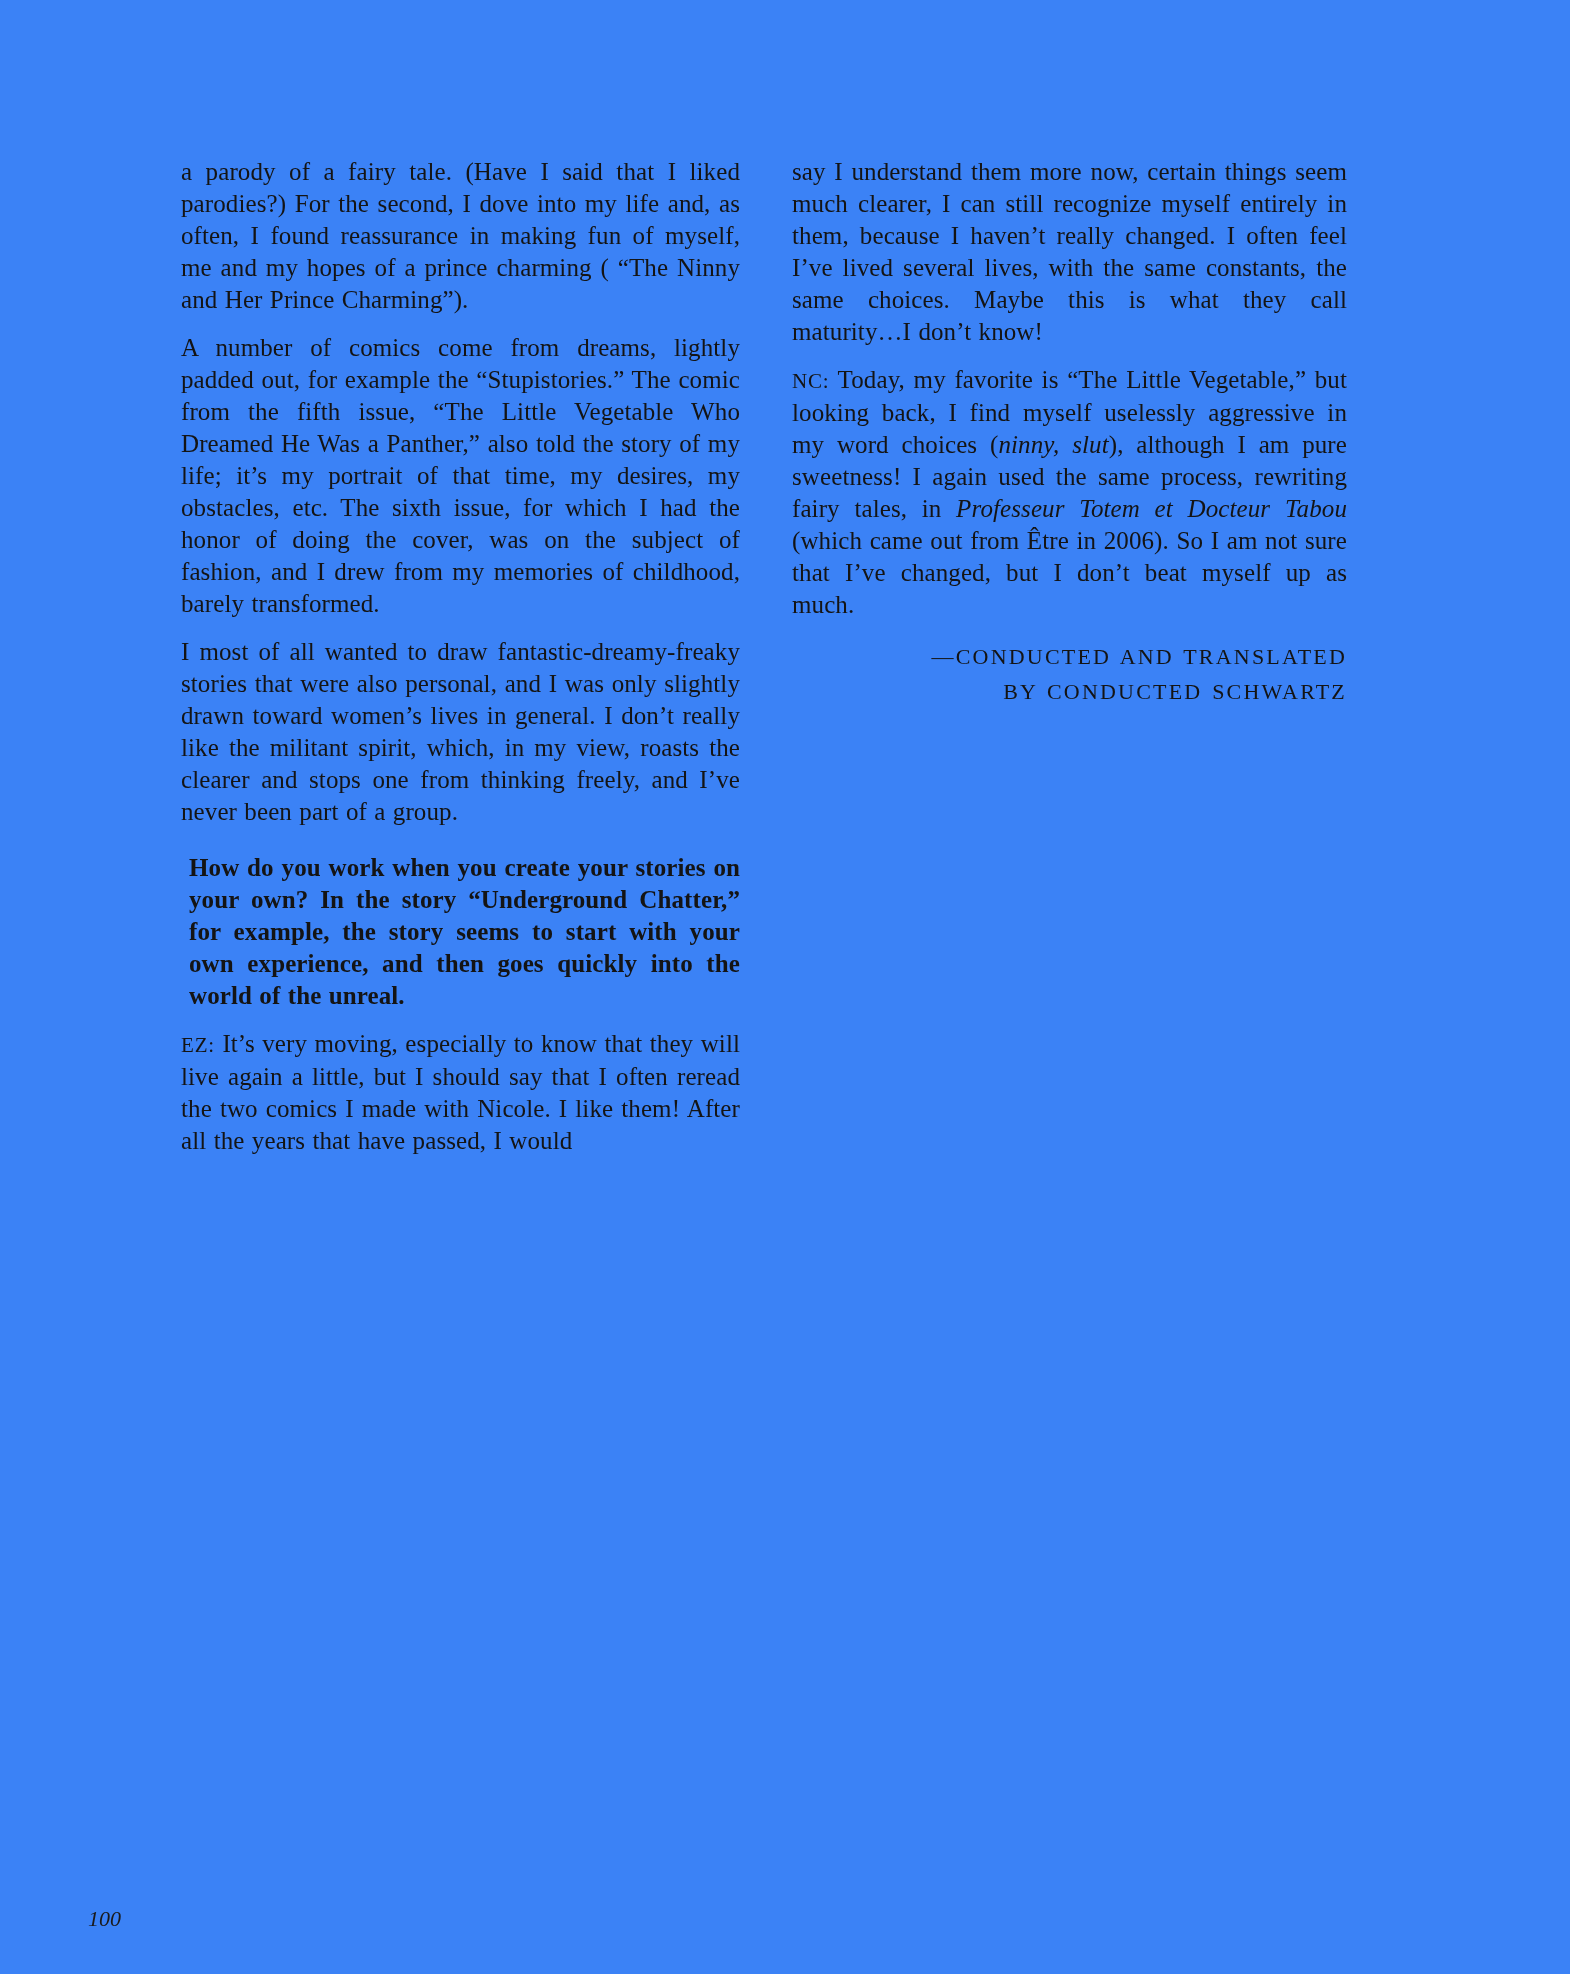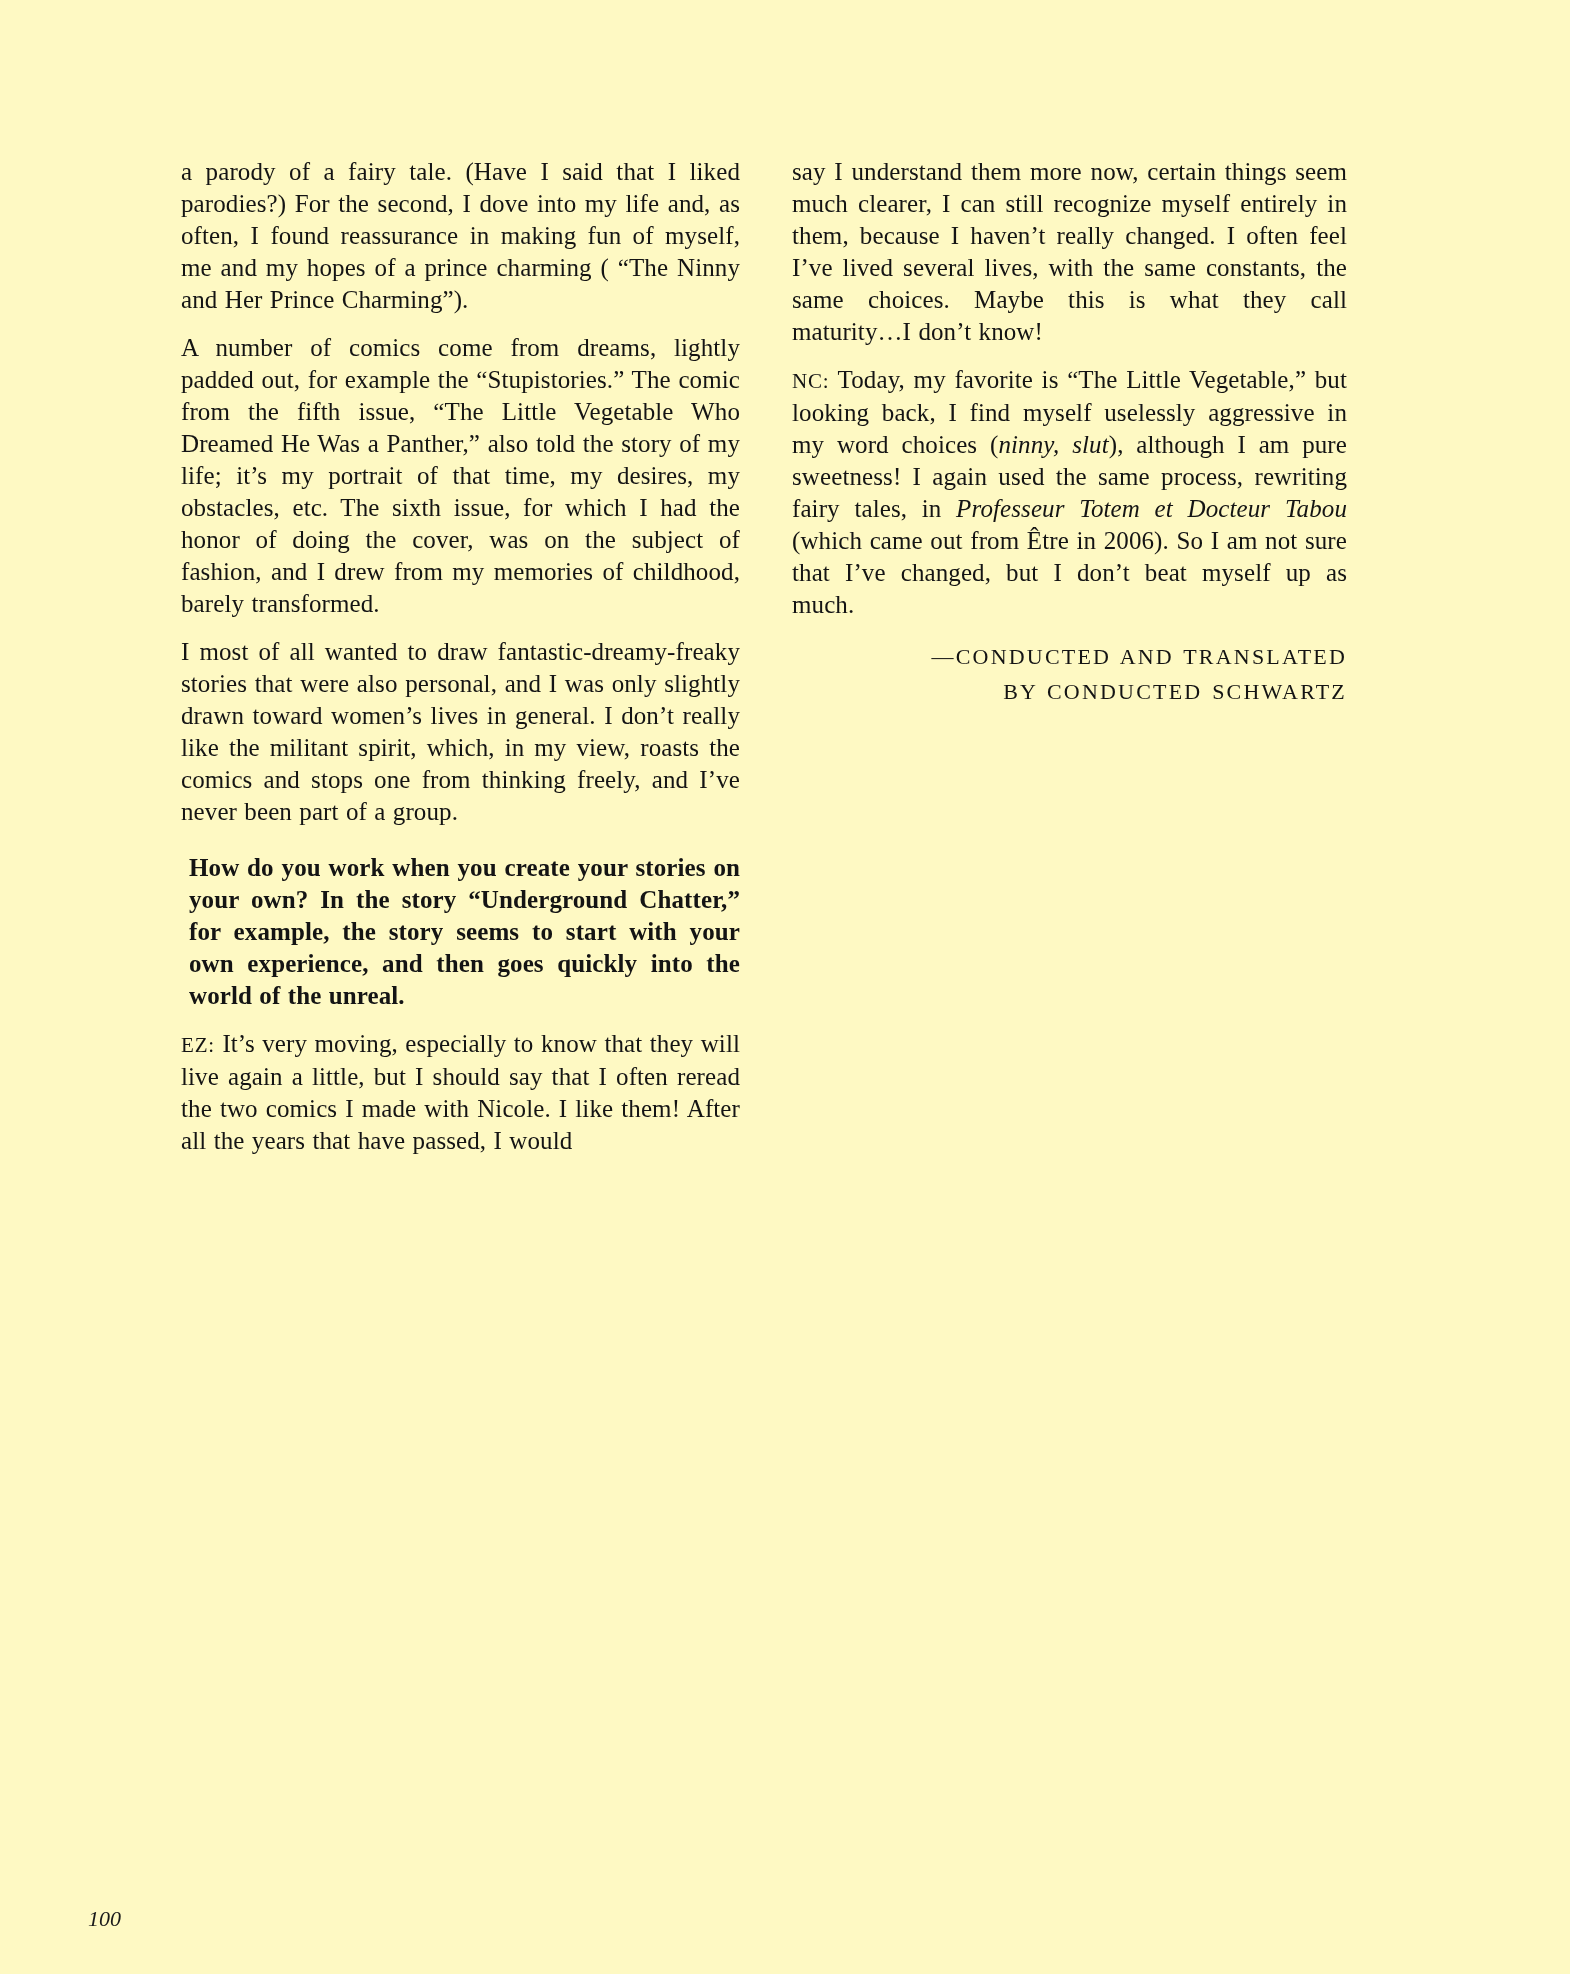--- a/index.html
+++ b/index.html
@@ -6,21 +6,21 @@
   body {
     width: 1570px; height: 1974px;
     background: #ffffff;
     position: relative;
     font-family: "Liberation Serif", serif;
     color: #141414;
     -webkit-font-smoothing: antialiased;
   }
   .page {
     position: absolute; inset: 0;
-    background: #fef9c3;
+    background: #3b82f6;
     overflow: hidden;
   }
   .col {
     position: absolute;
     top: 156px;
     font-size: 25px;
     line-height: 32px;
     text-align: justify;
     letter-spacing: 0.1px;
     word-spacing: 1px;
@@ -55,21 +55,21 @@
   }
 </style>
 </head>
 <body>
 
 <div class="page">
 
   <div class="col" id="col-left">
       <p class="para"><span>a parody of a fairy tale. (Have I said that I liked parodies?) For the second, I dove into my life and, as often, I found reassurance in making fun of myself, me and my hopes of a prince charming ( “The Ninny and Her Prince Charming”).</span></p>
       <p class="para"><span>A number of comics come from dreams, lightly padded out, for example the “Stupistories.” The comic from the fifth issue, “The Little Vegetable Who Dreamed He Was a Panther,” also told the story of my life; it’s my portrait of that time, my desires, my obstacles, etc. The sixth issue, for which I had the honor of doing the cover, was on the subject of fashion, and I drew from my memories of childhood, barely transformed.</span></p>
-      <p class="para"><span>I most of all wanted to draw fantastic-dreamy-freaky stories that were also personal, and I was only slightly drawn toward women’s lives in general. I don’t really like the militant spirit, which, in my view, roasts the comics and stops one from thinking freely, and I’ve never been part of a group.</span></p>
+      <p class="para"><span>I most of all wanted to draw fantastic-dreamy-freaky stories that were also personal, and I was only slightly drawn toward women’s lives in general. I don’t really like the militant spirit, which, in my view, roasts the clearer and stops one from thinking freely, and I’ve never been part of a group.</span></p>
       <p class="para question"><span>How do you work when you create your stories on your own? In the story “Underground Chatter,” for example, the story seems to start with your own experience, and then goes quickly into the world of the unreal.</span></p>
       <p class="para answer"><span class="speaker">EZ:</span><span> It’s very moving, especially to know that they will live again a little, but I should say that I often reread the two comics I made with Nicole. I like them! After all the years that have passed, I would</span></p>
     </div>
 
   <div class="col" id="col-right">
   <p class="para"><span>say I understand them more now, certain things seem much clearer, I can still recognize myself entirely in them, because I haven’t really changed. I often feel I’ve lived several lives, with the same constants, the same choices. Maybe this is what they call maturity…I don’t know!</span></p>
       <p class="para answer"><span class="speaker">NC:</span><span> Today, my favorite is “The Little Vegetable,” but looking back, I find myself uselessly aggressive in my word choices (</span><span class="it">ninny, slut</span><span>), although I am pure sweetness! I again used the same process, rewriting fairy tales, in </span><span class="it">Professeur Totem et Docteur Tabou</span><span> (which came out from Être in 2006). So I am not sure that I’ve changed, but I don’t beat myself up as much.</span></p>
       <div class="byline">
         <div>—CONDUCTED AND TRANSLATED</div>
         <div>BY CONDUCTED SCHWARTZ</div>

